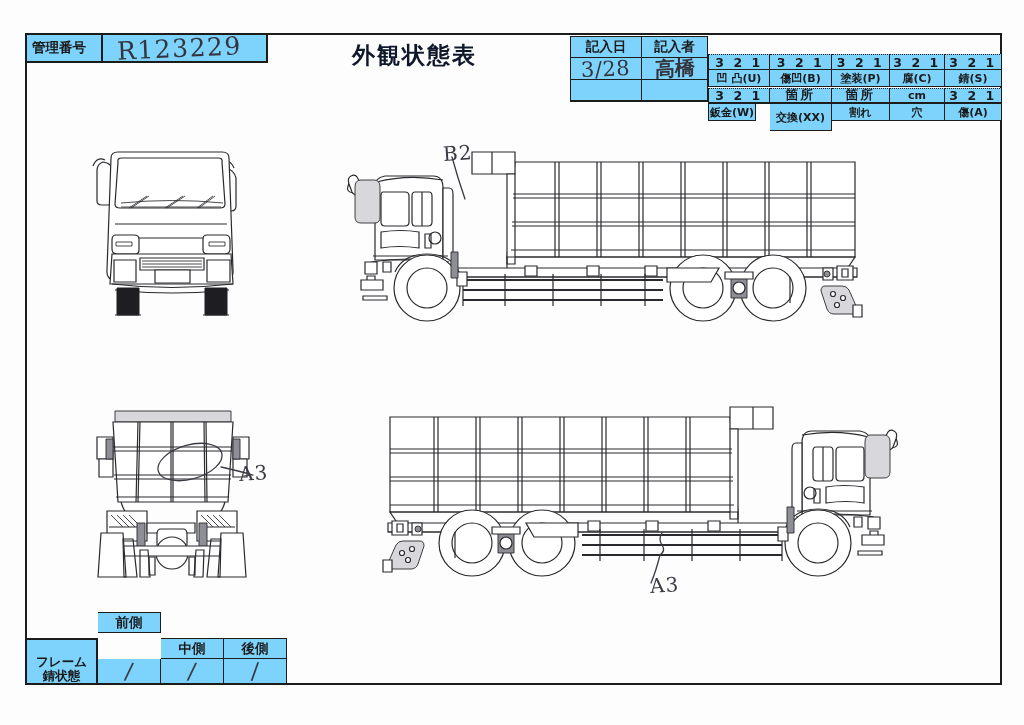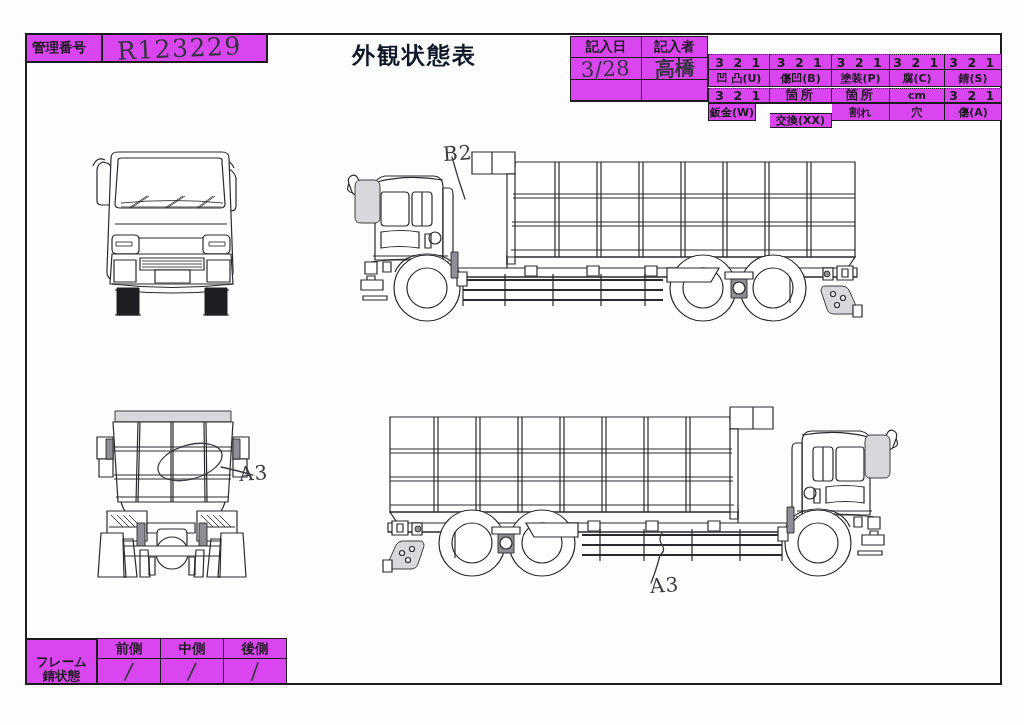--- a/index.html
+++ b/index.html
@@ -27,21 +27,21 @@
 
   
   .cell{
     position:absolute;
     box-sizing:border-box;
     border:1.6px solid #1c1c1c;
     display:flex;align-items:center;justify-content:center;
     font-size:13.5px;
     font-weight:bold;
     letter-spacing:0px;
-    background:#d946ef;
+    background:#7dd3fc;
     white-space:nowrap;
   }
   .cell.dotted-top{border-top:1.3px dotted #1c1c1c;}
   .cell.small{font-size:11px;font-weight:bold;margin-top:33px;}
   .cell.nums{font-size:12.5px;letter-spacing:2.5px;font-weight:bold;}
   .cell.left{justify-content:flex-start;padding-left:5px;}
   .cell.label2{flex-direction:column;line-height:1.12;font-size:12.5px;}
 
   
   .hand{
@@ -144,21 +144,21 @@
   <div class="cell nums dotted-top" style="left:708px;top:88px;width:62px;height:16px;border-bottom-width:2px;">
     <span>3 2 1</span>
   </div>
 
   <div class="cell small" style="left:770px;top:36px;width:62px;height:18px;border-left:none;">
     <span>傷凹(B)</span>
   </div>
   <div class="cell nums dotted-top" style="left:770px;top:54px;width:62px;height:16px;border-left:none;">
     <span>3 2 1</span>
   </div>
-  <div class="cell small" style="left:770px;top:80px;width:62px;height:15px;border-left:none;">
+  <div class="cell small" style="left:770px;top:70px;width:62px;height:28px;border-left:none;">
     <span>交換(XX)</span>
   </div>
   <div class="cell nums dotted-top" style="left:770px;top:88px;width:62px;height:16px;border-left:none;border-bottom-width:2px;">
     <span>箇所</span>
   </div>
 
   <div class="cell small" style="left:832px;top:36px;width:58px;height:18px;border-left:none;">
     <span>塗装(P)</span>
   </div>
   <div class="cell nums dotted-top" style="left:832px;top:54px;width:58px;height:16px;border-left:none;">
@@ -195,21 +195,21 @@
   </div>
   <div class="cell nums dotted-top" style="left:945px;top:88px;width:57px;height:16px;border-left:none;border-bottom-width:2px;">
     <span>3 2 1</span>
   </div>
 
   <div class="cell label2" style="left:25px;top:638px;width:73px;height:47px;border-width:2px;justify-content:flex-end;">
     <span>フレーム</span>
     <span>錆状態</span>
   </div>
 
-  <div class="cell" style="left:98px;top:638px;width:63px;height:21px;border-left:none;">
+  <div class="cell" style="left:98px;top:612px;width:63px;height:21px;border-left:none;">
     <span>前側</span>
   </div>
   <div class="cell" style="left:98px;top:659px;width:63px;height:26px;border-left:none;border-top:none;border-bottom-width:2px;">
     <span class="hand hand-slash">/</span>
   </div>
 
   <div class="cell" style="left:161px;top:638px;width:63px;height:21px;border-left:none;">
     <span>中側</span>
   </div>
   <div class="cell" style="left:161px;top:659px;width:63px;height:26px;border-left:none;border-top:none;border-bottom-width:2px;">

